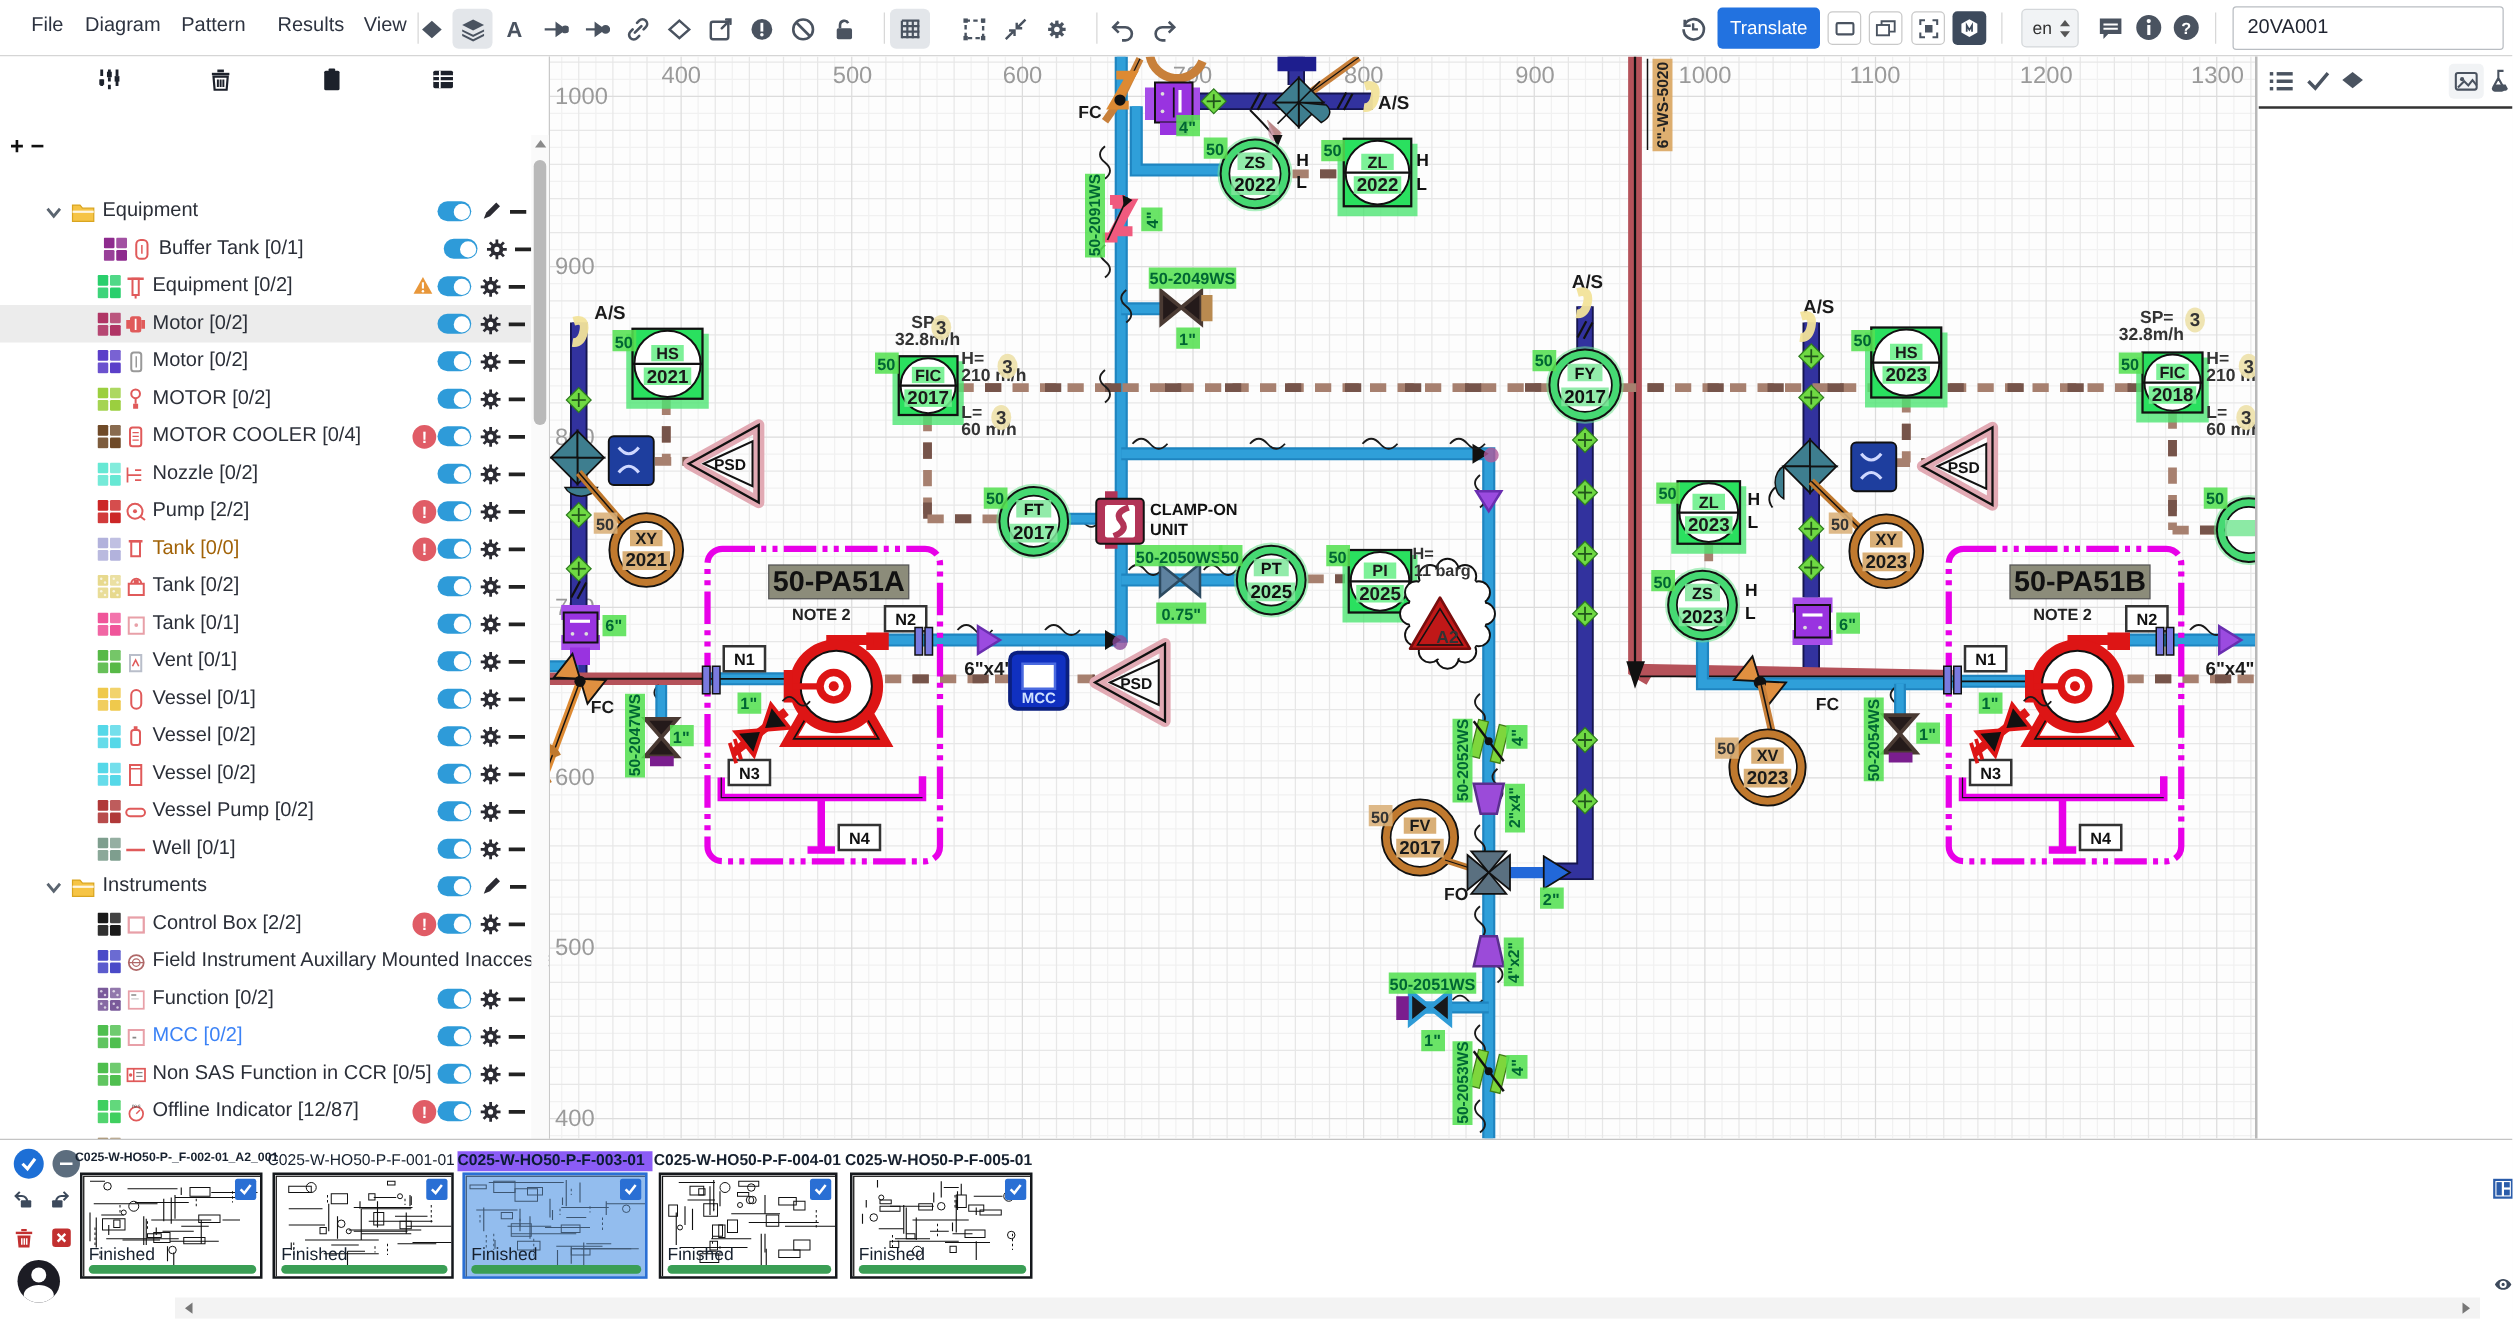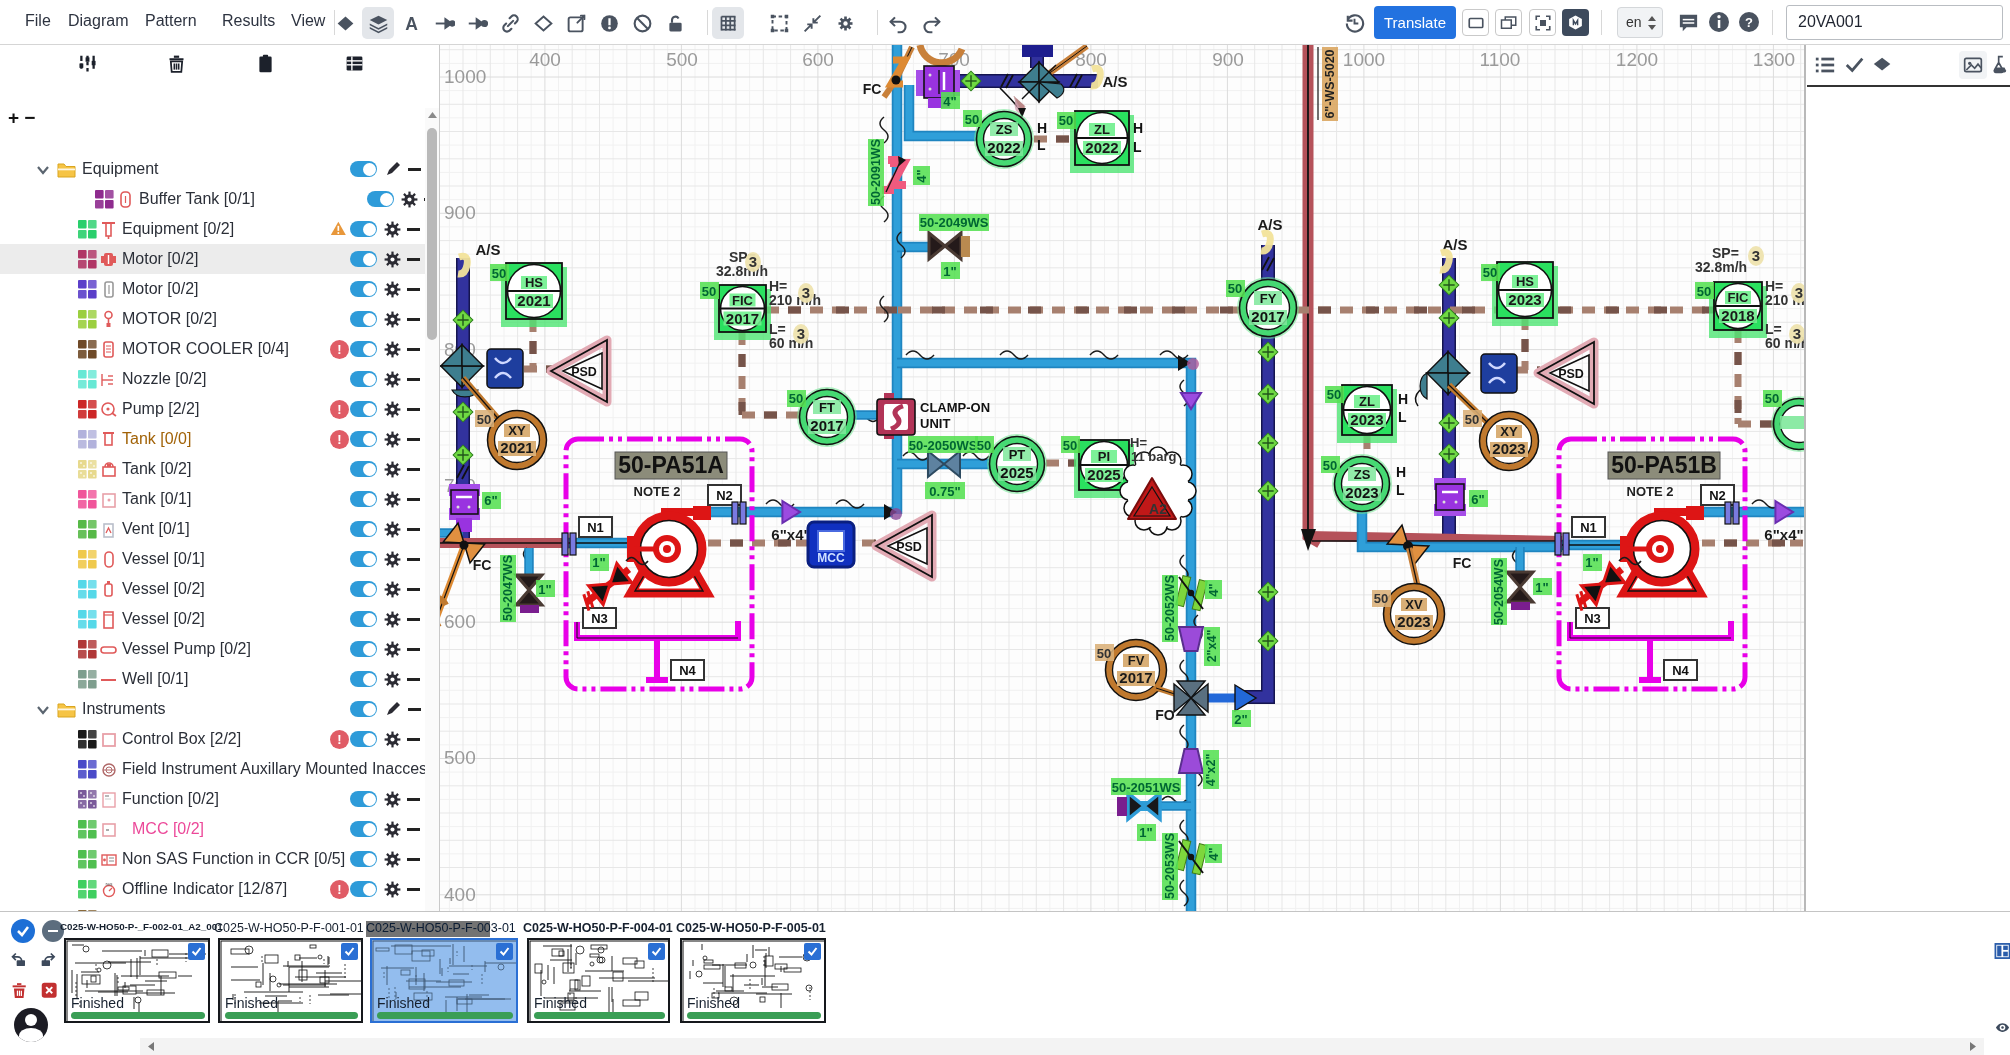--- a/index.html
+++ b/index.html
@@ -276,21 +276,21 @@
       </svg>
       <span class="abs" style="left:82px;top:6px;font-size:16px;color:#2b2f38">Equipment</span>
       <div class="abs" style="left:350px;top:7px;width:27px;height:16px;background:#2e9bd9;border-radius:8px">
         <div class="abs" style="left:13px;top:1.5px;width:13px;height:13px;background:#fff;border-radius:50%"></div>
       </div>
       <svg class="abs" style="left:385px;top:7px" width="16" height="16" viewBox="0 0 16 16">
         <path d="M2,14 l2,-5 l8,-8 l3,3 l-8,8 z" fill="#2b2b33"></path>
       </svg>
       <div class="abs" style="left:408px;top:14px;width:13px;height:2.6px;background:#222"></div>
     </div>
-    <div class="abs" style="left:17px;top:139px;width:425px;height:30px;">
+    <div class="abs" style="left:5px;top:139px;width:425px;height:30px;">
       <svg class="abs" style="left:78px;top:6px" width="19" height="19" viewBox="0 0 19 19">
         <rect x="0" y="0" width="8.6" height="8.6" rx="1" fill="#8e2b8e" opacity="1"></rect>
         <rect x="10" y="0" width="8.6" height="8.6" rx="1" fill="#8e2b8e" opacity="0.82"></rect>
         <rect x="0" y="10" width="8.6" height="8.6" rx="1" fill="#8e2b8e" opacity="0.9"></rect>
         <rect x="10" y="10" width="8.6" height="8.6" rx="1" fill="#8e2b8e" opacity="1"></rect>
       </svg>
       <svg class="abs" style="left:99px;top:6px" width="19" height="19" viewBox="0 0 19 19">
         <rect x="5" y="2" width="9" height="15" rx="3.5" fill="none" stroke="#e05a5a" stroke-width="1.6"></rect>
         <line x1="9.5" y1="6" x2="9.5" y2="13" stroke="#e05a5a" stroke-width="1.2"></line>
       </svg>
@@ -981,21 +981,21 @@
       <svg class="abs" style="left:78px;top:6px" width="19" height="19" viewBox="0 0 19 19">
         <rect x="0" y="0" width="8.6" height="8.6" rx="1" fill="#4fbf4f" opacity="1"></rect>
         <rect x="10" y="0" width="8.6" height="8.6" rx="1" fill="#4fbf4f" opacity="0.82"></rect>
         <rect x="0" y="10" width="8.6" height="8.6" rx="1" fill="#4fbf4f" opacity="0.9"></rect>
         <rect x="10" y="10" width="8.6" height="8.6" rx="1" fill="#4fbf4f" opacity="1"></rect>
       </svg>
       <svg class="abs" style="left:99px;top:6px" width="19" height="19" viewBox="0 0 19 19">
         <rect x="4" y="4" width="12" height="12" fill="none" stroke="#e8a0a8" stroke-width="1.6"></rect>
         <line x1="7" y1="10" x2="10" y2="10" stroke="#888" stroke-width="1.4"></line>
       </svg>
-      <span class="abs" style="left:132px;top:6px;font-size:16px;color:#ec4899;white-space:nowrap">MCC [0/2]</span>
+      <span class="abs" style="left:122px;top:6px;font-size:16px;color:#3b82f6;white-space:nowrap">MCC [0/2]</span>
       <div class="abs" style="left:350px;top:7px;width:27px;height:16px;background:#2e9bd9;border-radius:8px">
         <div class="abs" style="left:13px;top:1.5px;width:13px;height:13px;background:#fff;border-radius:50%"></div>
       </div>
       <div class="abs ic" style="left:383px;top:6px;width:19px;height:19px">
         <svg width="19" height="19" viewBox="0 0 24 24">
           <g fill="#2b2b33">
             <rect x="10.6" y="2" width="2.8" height="5" transform="rotate(0 12 12)" fill="#2b2b33"></rect>
             <rect x="10.6" y="2" width="2.8" height="5" transform="rotate(45 12 12)" fill="#2b2b33"></rect>
             <rect x="10.6" y="2" width="2.8" height="5" transform="rotate(90 12 12)" fill="#2b2b33"></rect>
             <rect x="10.6" y="2" width="2.8" height="5" transform="rotate(135 12 12)" fill="#2b2b33"></rect>
@@ -2269,21 +2269,21 @@
         <line x1="90" y1="55" x2="90" y2="64" stroke="#111" stroke-width="0.8" stroke-dasharray="2 2"></line>
         <circle cx="53" cy="39" r="3" fill="none" stroke="#111" stroke-width="0.8"></circle>
         <line x1="80" y1="57" x2="80" y2="62" stroke="#111" stroke-width="0.8" stroke-dasharray="2 2"></line>
         <line x1="125" y1="24" x2="125" y2="38" stroke="#111" stroke-width="0.8" stroke-dasharray="2 2"></line>
         <circle cx="100" cy="17" r="2" fill="none" stroke="#111" stroke-width="0.8"></circle>
       </svg><div class="abs ic" style="right:3px;top:3px;width:17px;height:17px;background:#2a6fd4;border-radius:2px">
         <svg width="11" height="11" viewBox="0 0 11 11">
           <path d="M1.5,5.5 L4.5,8.5 L9.5,2" fill="none" stroke="#fff" stroke-width="2"></path>
         </svg>
       </div><div class="abs" style="left:5px;bottom:10px;font-size:14px;color:#16202e">Finished</div><div class="abs" style="left:5px;bottom:2px;width:133px;height:7px;background:#3a9e55;border-radius:4px"></div></div>
-    <div class="abs" style="left:366px;top:9px;width:124px;height:16px;font-size:12.5px;font-weight:normal;color:#16202e;white-space:nowrap;background:#737373;color:#0b1c33;">C025-W-HO50-P-F-003-01</div>
+    <div class="abs" style="left:366px;top:9px;width:156px;height:16px;font-size:12.5px;font-weight:bold;color:#16202e;white-space:nowrap;background:#8b5cf6;color:#0b1c33;">C025-W-HO50-P-F-003-01</div>
     <div class="abs" style="left:370px;top:26px;width:148px;height:85px;border:2px solid #2a6fd4;background:#aecdf2;overflow:hidden"><svg width="148" height="85">
         <rect x="1" y="1" width="146" height="83" fill="none" stroke="#111" stroke-width="1"></rect>
         <line x1="34" y1="41" x2="69" y2="41" stroke="#111" stroke-width="0.9"></line>
         <line x1="81" y1="34" x2="97" y2="34" stroke="#111" stroke-width="0.9"></line>
         <line x1="81" y1="4" x2="81" y2="25" stroke="#111" stroke-width="0.9"></line>
         <rect x="37" y="39" width="16" height="10" fill="none" stroke="#111" stroke-width="0.8"></rect>
         <line x1="73" y1="57" x2="110" y2="57" stroke="#111" stroke-width="0.9"></line>
         <rect x="85" y="59" width="15" height="5" fill="none" stroke="#111" stroke-width="0.8"></rect>
         <line x1="70" y1="28" x2="70" y2="36" stroke="#111" stroke-width="0.9"></line>
         <line x1="24" y1="52" x2="24" y2="59" stroke="#111" stroke-width="0.9"></line>

